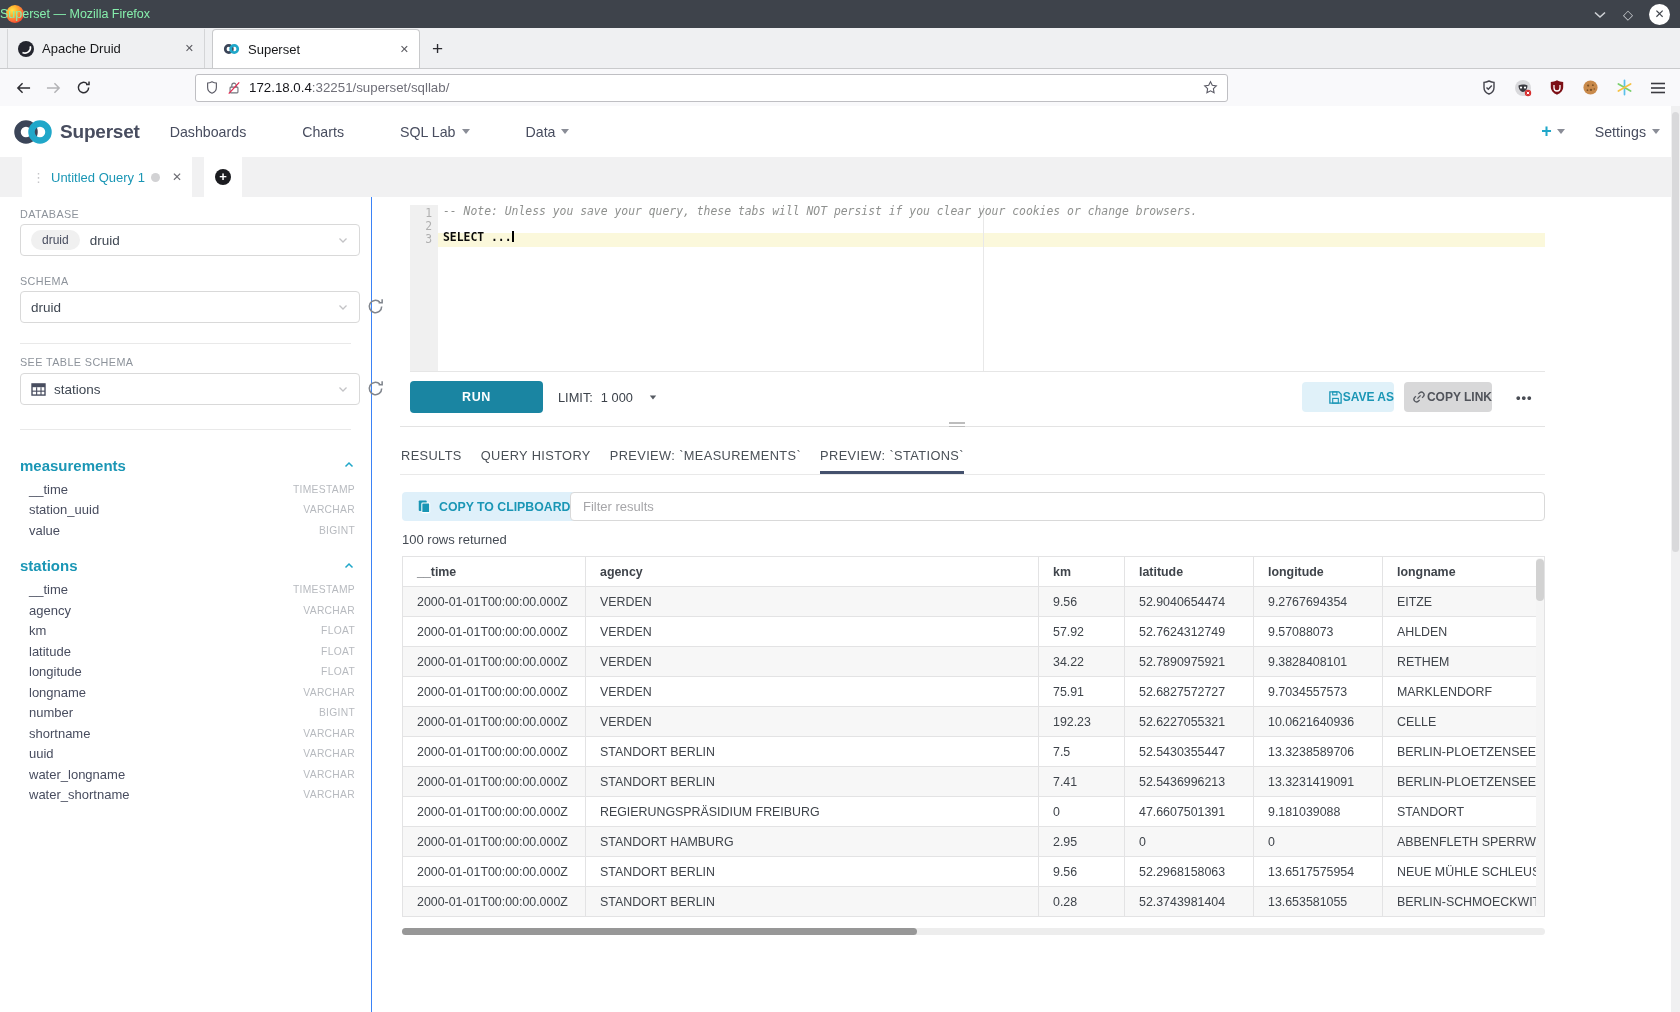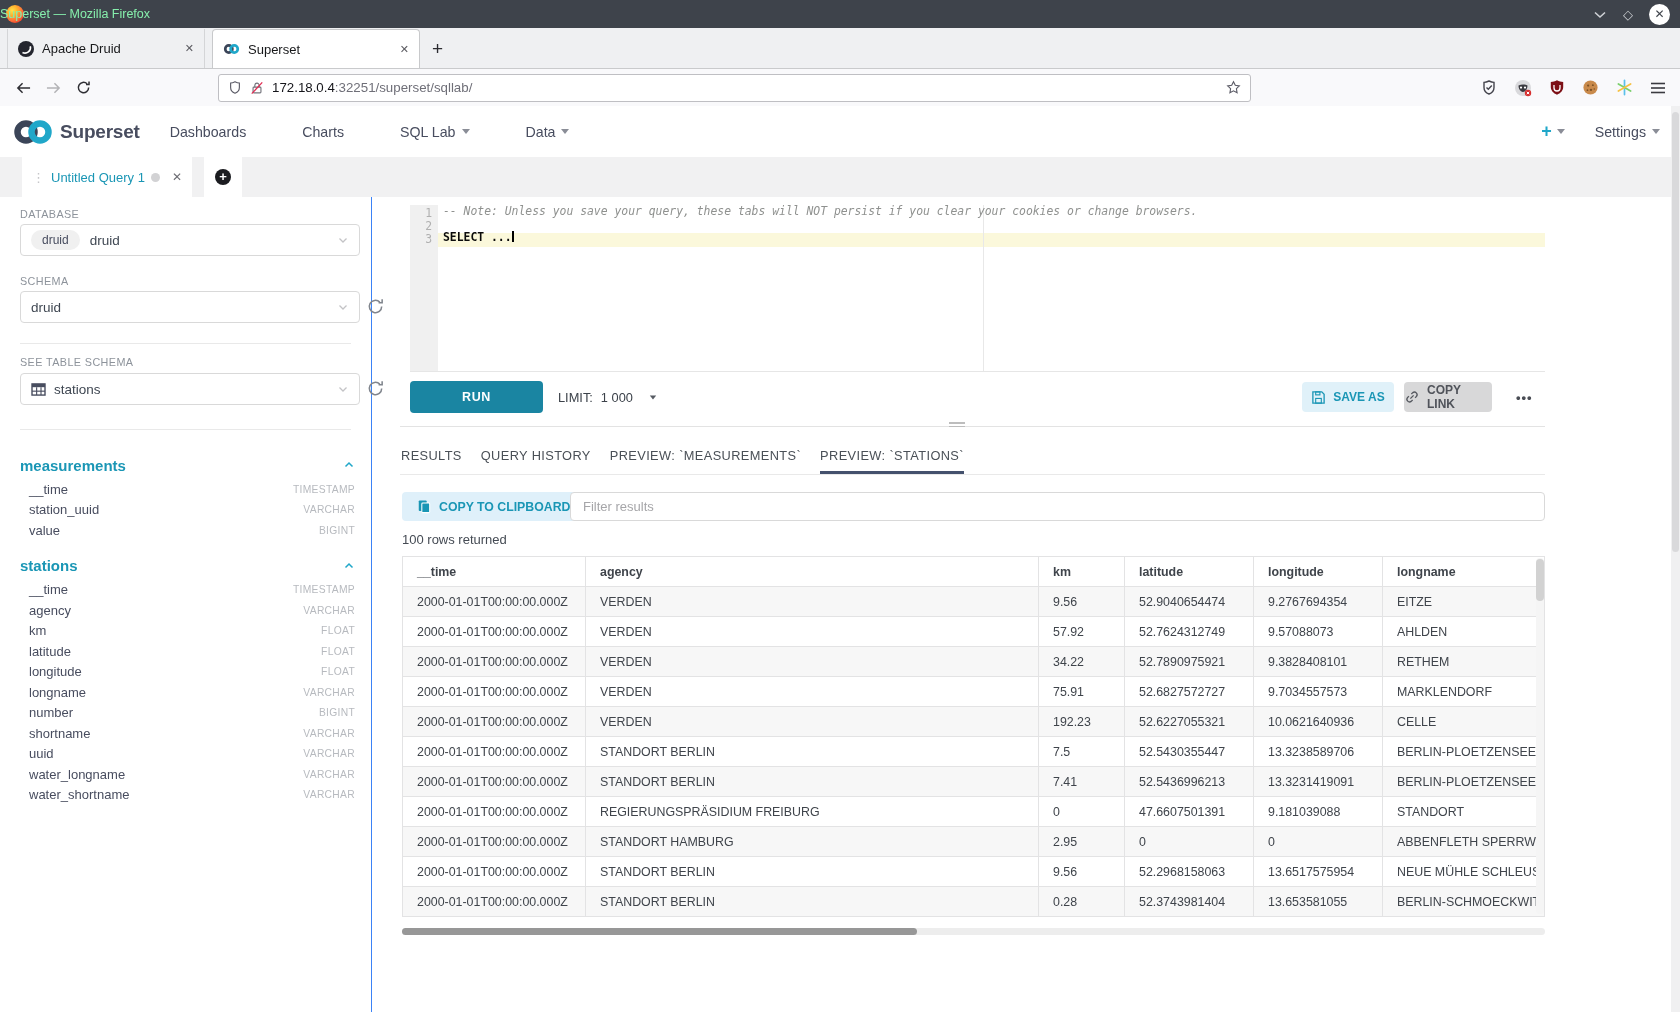--- a/index.html
+++ b/index.html
@@ -19,21 +19,21 @@
   .tabbar{position:absolute;left:0;top:28px;right:0;height:40px;background:#eff0f2;border-bottom:1px solid #c9cacc;display:flex;align-items:flex-end}
   .btab{height:39px;display:flex;align-items:center;padding:0 10px;font-size:13px;color:#17181a;box-sizing:border-box}
   .btab .btitle{flex:1;margin-left:8px;white-space:nowrap;overflow:hidden}
   .btab .bclose{color:#5a5a60;font-size:11px;margin-left:10px}
   .btab.inactive{width:198px;border-left:1px solid #d4d5d7;border-right:1px solid #d4d5d7;margin-left:7px}
   .btab.active{width:208px;background:#fff;border:1px solid #c8c9cb;border-bottom:none;border-radius:4px 4px 0 0;margin-left:7px}
   .newtab{margin-left:12px;margin-bottom:8px;font-size:19px;color:#2c2c31}
 
   .urlrow{position:absolute;left:0;top:69px;right:0;height:37px;background:#f9f9fb;border-bottom:1px solid #cfcfd1;display:flex;align-items:center}
   .nav-ic{width:30px;display:flex;justify-content:center;align-items:center}
-  .urlbox{margin-left:96px;position:absolute;left:122px;width:1033px;height:28px;background:#fff;border:1px solid #bfbfc3;border-radius:3px;display:flex;align-items:center;padding:0 9px;box-sizing:border-box}
+  .urlbox{margin-left:73px;position:absolute;left:122px;width:1033px;height:28px;background:#fff;border:1px solid #bfbfc3;border-radius:3px;display:flex;align-items:center;padding:0 9px;box-sizing:border-box}
   .urltext{font-size:13.3px;margin-left:8px;white-space:nowrap}
   .urltext .host{color:#15151a}
   .urltext .rest{color:#6f6f78}
   .url-star{margin-left:auto}
   .ext-icons{position:absolute;right:14px;display:flex;align-items:center;gap:17px}
 
   
   .snav{position:absolute;left:0;top:106px;right:0;height:51px;background:#fff;display:flex;align-items:center}
   .brand{display:flex;align-items:center;margin-left:12px}
   .brand-name{font-size:19px;font-weight:700;color:#484d5f;margin-left:6px;letter-spacing:-.2px}
@@ -81,21 +81,21 @@
   .cl{position:relative;height:13.2px;padding-left:5px;white-space:pre}
   .cl:first-of-type{padding-top:2px}
   .tok-comment{color:#8f918f;font-style:italic}
   .tok-keyword{color:#0b0b0b;font-weight:700}
   .cursor{display:inline-block;width:2px;height:11px;background:#000;vertical-align:-1px}
 
   .run-btn{position:absolute;left:410px;top:184px;width:133px;height:32px;background:#1a85a2;border-radius:4px;color:#fff;font-size:12.5px;font-weight:700;letter-spacing:.6px;display:flex;align-items:center;justify-content:center}
   .limit{position:absolute;left:558px;top:184px;height:32px;display:flex;align-items:center;font-size:12.8px;color:#3c424a}
   .limit .lv{margin-left:8px}
   .limit .caret{margin-left:16px;border-top-color:#565b63;transform:scale(.8)}
-  .pill-btn{position:absolute;top:185px;height:30px;border-radius:4px;display:flex;align-items:center;justify-content:center;gap:7px;font-size:12px;font-weight:700}
+  .pill-btn{position:absolute;top:185px;height:30px;border-radius:4px;display:flex;align-items:center;justify-content:flex-end;gap:0;font-size:12px;font-weight:700}
   .saveas{left:1302px;width:92px;background:#e0f1f9;color:#1a96b5}
   .copylink{left:1404px;width:88px;background:#d8d8d9;color:#50535a}
   .more-dots{position:absolute;left:1516px;top:185px;height:30px;display:flex;align-items:center;color:#4a4d55;font-size:13px;font-weight:700;letter-spacing:1px}
 
   .pane-div{position:absolute;left:400px;right:135px;top:229px;height:1px;background:#e3e3e3}
   .drag-handle{position:absolute;left:949px;top:225px;width:16px}
   .drag-handle div{height:1.5px;background:#bdbdbd;margin-bottom:2px}
 
   
   .rtabs{position:absolute;left:401px;top:240px;height:37px;display:flex;gap:19px}

